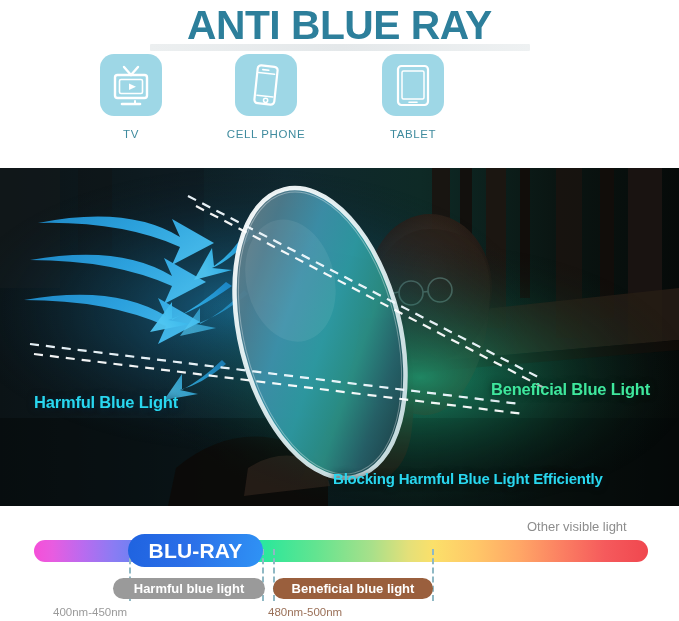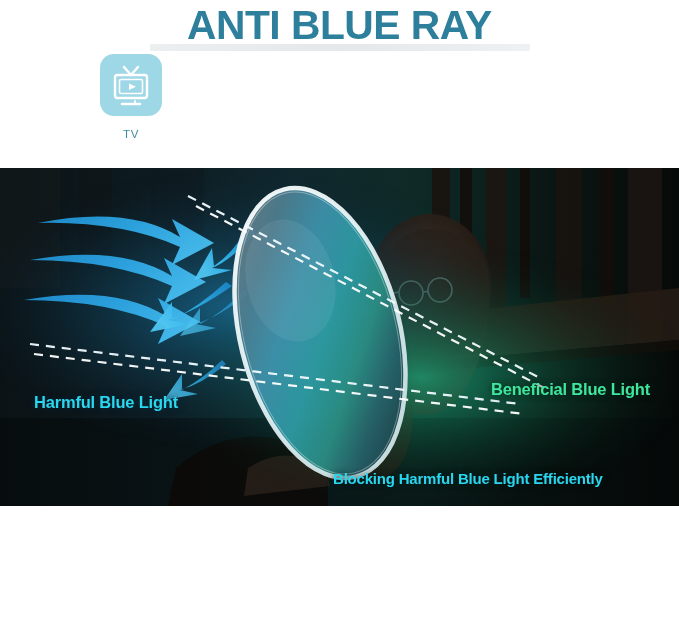--- a/index.html
+++ b/index.html
@@ -178,21 +178,47 @@
               <rect x="19.5" y="25.5" width="23" height="14" rx="1.5" stroke-width="1.6"></rect>
               <path d="M35 47 L35 49" stroke-width="2"></path>
               <path d="M22 50 L40 50" stroke-width="2.6"></path>
             </g>
             <path d="M29 29.5 L36 32.8 L29 36.1 Z" fill="#ffffff"></path>
           </svg>
         </div>
         <div class="device-label">TV</div>
       </div>
 
-
+      <div class="device" style="left:193px;">
+        <div class="device-tile">
+          <svg class="ic" viewBox="0 0 62 62">
+            <g fill="none" stroke="#ffffff" stroke-width="2.2" stroke-linecap="round" stroke-linejoin="round">
+              <rect x="21" y="12" width="20" height="38" rx="3.5" transform="rotate(6 31 31)"></rect>
+              <path d="M23.6 18.6 L39.6 20.3" stroke-width="1.5"></path>
+              <path d="M21.9 41.2 L37.9 42.9" stroke-width="1.5"></path>
+              <circle cx="30.6" cy="46.3" r="2.1" stroke-width="1.5"></circle>
+              <path d="M27.8 15.6 L33.8 16.2" stroke-width="1.6"></path>
+            </g>
+          </svg>
+        </div>
+        <div class="device-label">CELL PHONE</div>
+      </div>
+
+      <div class="device" style="left:340px;">
+        <div class="device-tile">
+          <svg class="ic" viewBox="0 0 62 62">
+            <g fill="none" stroke="#ffffff" stroke-width="2.2" stroke-linecap="round" stroke-linejoin="round">
+              <rect x="16" y="12" width="30" height="39" rx="3.5"></rect>
+              <rect x="20" y="17" width="22" height="28" rx="1.5" stroke-width="1.5"></rect>
+              <path d="M27 48.2 L35 48.2" stroke-width="1.6"></path>
+            </g>
+          </svg>
+        </div>
+        <div class="device-label">TABLET</div>
+      </div>
 
 
     </div>
   </div>
 
   <div id="photo">
     <svg id="photo-bg" viewBox="0 0 679 338" preserveAspectRatio="none">
       <defs>
         <linearGradient id="roomG" x1="0" y1="0" x2="1" y2="0">
           <stop offset="0%" stop-color="#0b1316"></stop>
@@ -307,14 +333,32 @@
         <path d="M188 28 L540 210"></path>
         <path d="M30 176 L520 236"></path>
       </g>
     </svg>
 
     <div class="txt-harmful" style="top:225px;left:34px;">Harmful Blue Light</div>
     <div class="txt-beneficial" style="top:212px;left:491px;">Beneficial Blue Light</div>
     <div class="txt-blocking" style="top:302px;left:333px;">Blocking Harmful Blue Light Efficiently</div>
   </div>
 
+  <div id="spectrum">
+
+    <div id="other-light">Other visible light</div>
+
+    <div id="spec-bar"></div>
+
+    <div class="spec-tick" style="left:129px;top:43px;height:52px;"></div>
+    <div class="spec-tick" style="left:262px;top:43px;height:52px;"></div>
+    <div class="spec-tick" style="left:273px;top:43px;height:52px;"></div>
+    <div class="spec-tick" style="left:432px;top:43px;height:52px;"></div>
+
+    <div class="pill" id="pill-bluray">BLU-RAY</div>
+    <div class="pill" id="pill-harmful">Harmful blue light</div>
+    <div class="pill" id="pill-beneficial">Beneficial blue light</div>
+
+    <div class="nm" id="nm-harmful">400nm-450nm</div>
+    <div class="nm" id="nm-beneficial">480nm-500nm</div>
+  </div>
 
 </div>
 
 </body></html>

